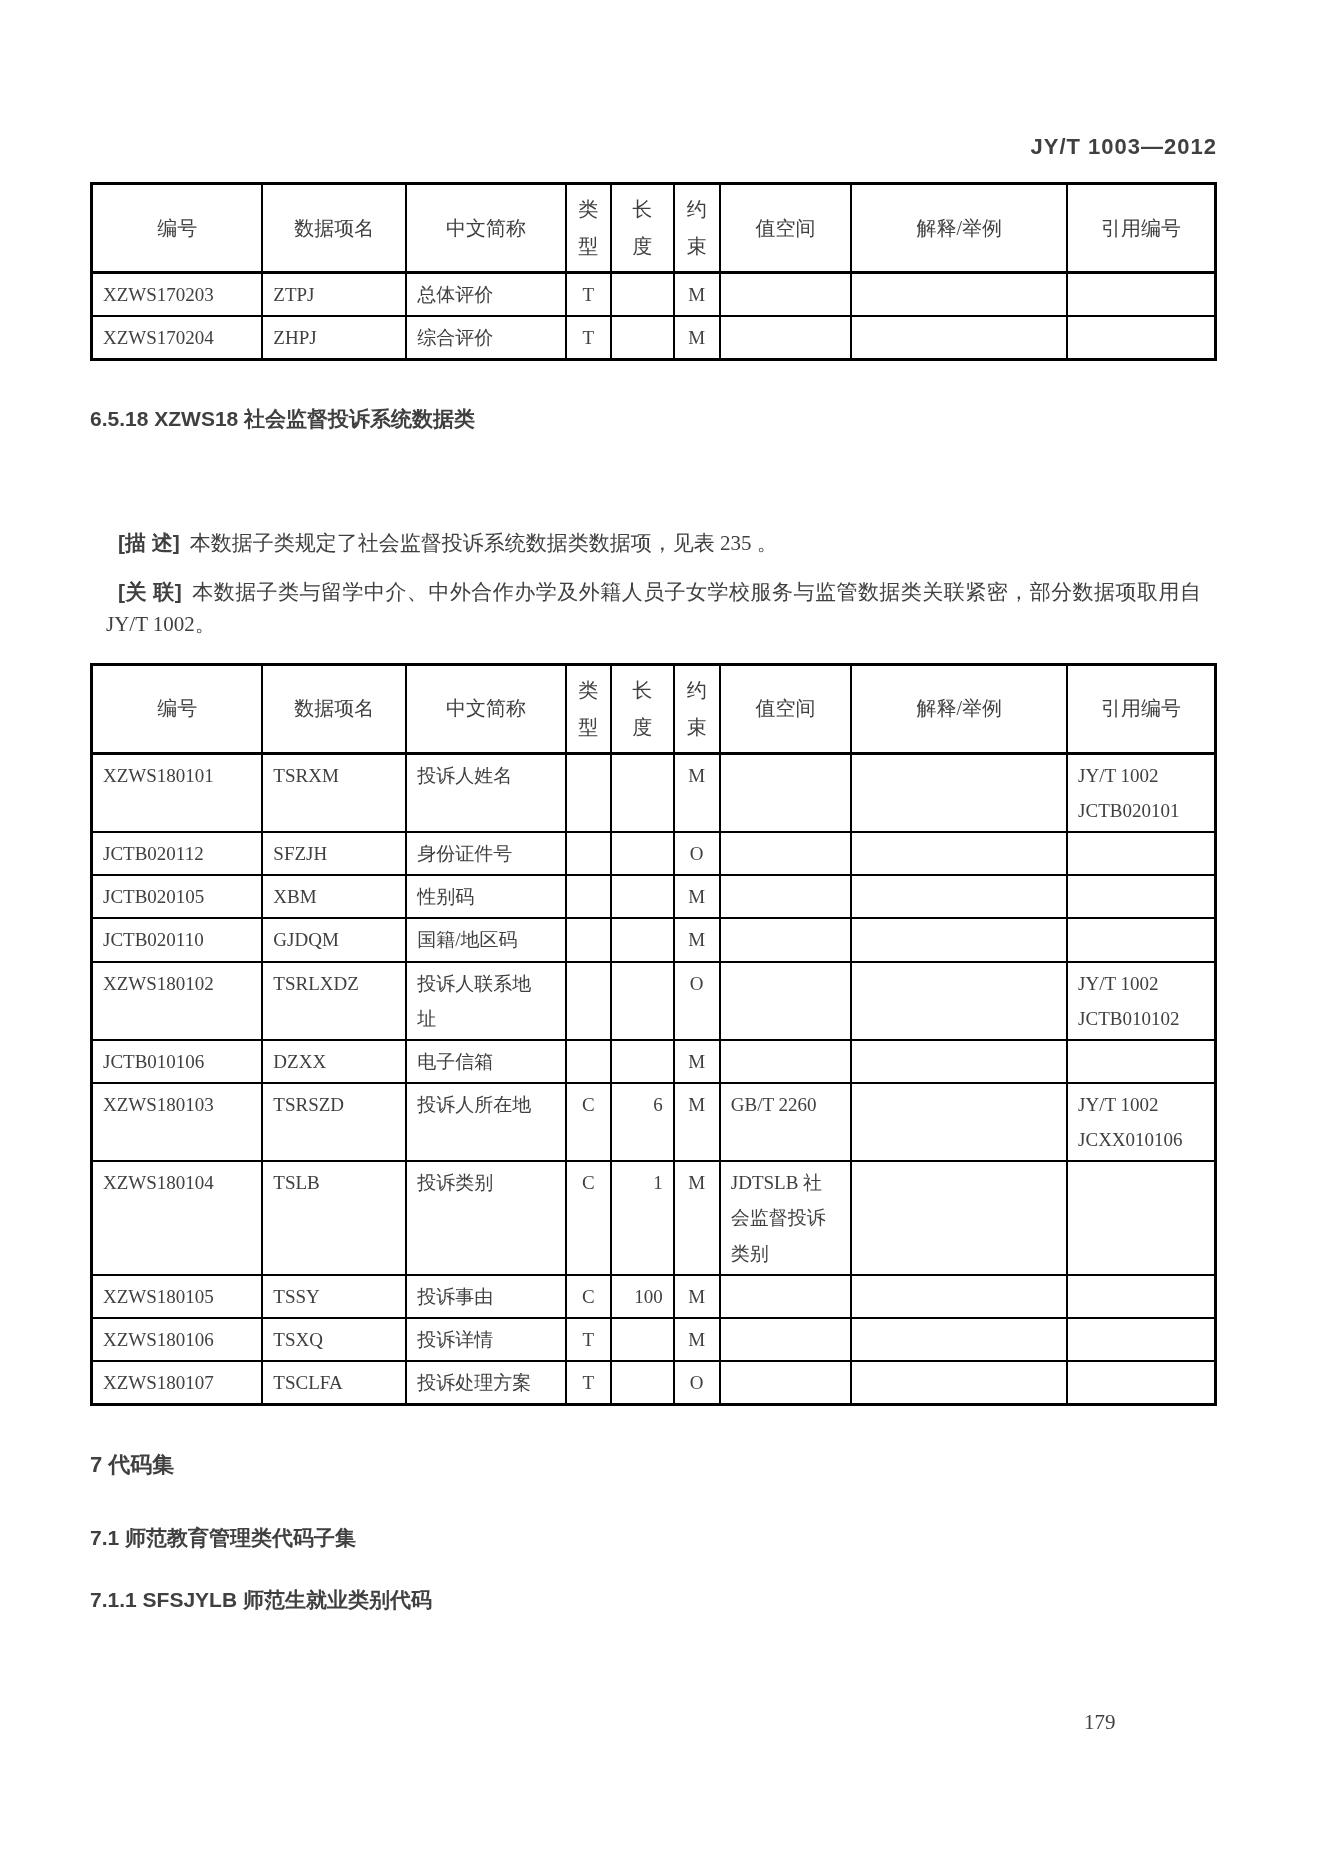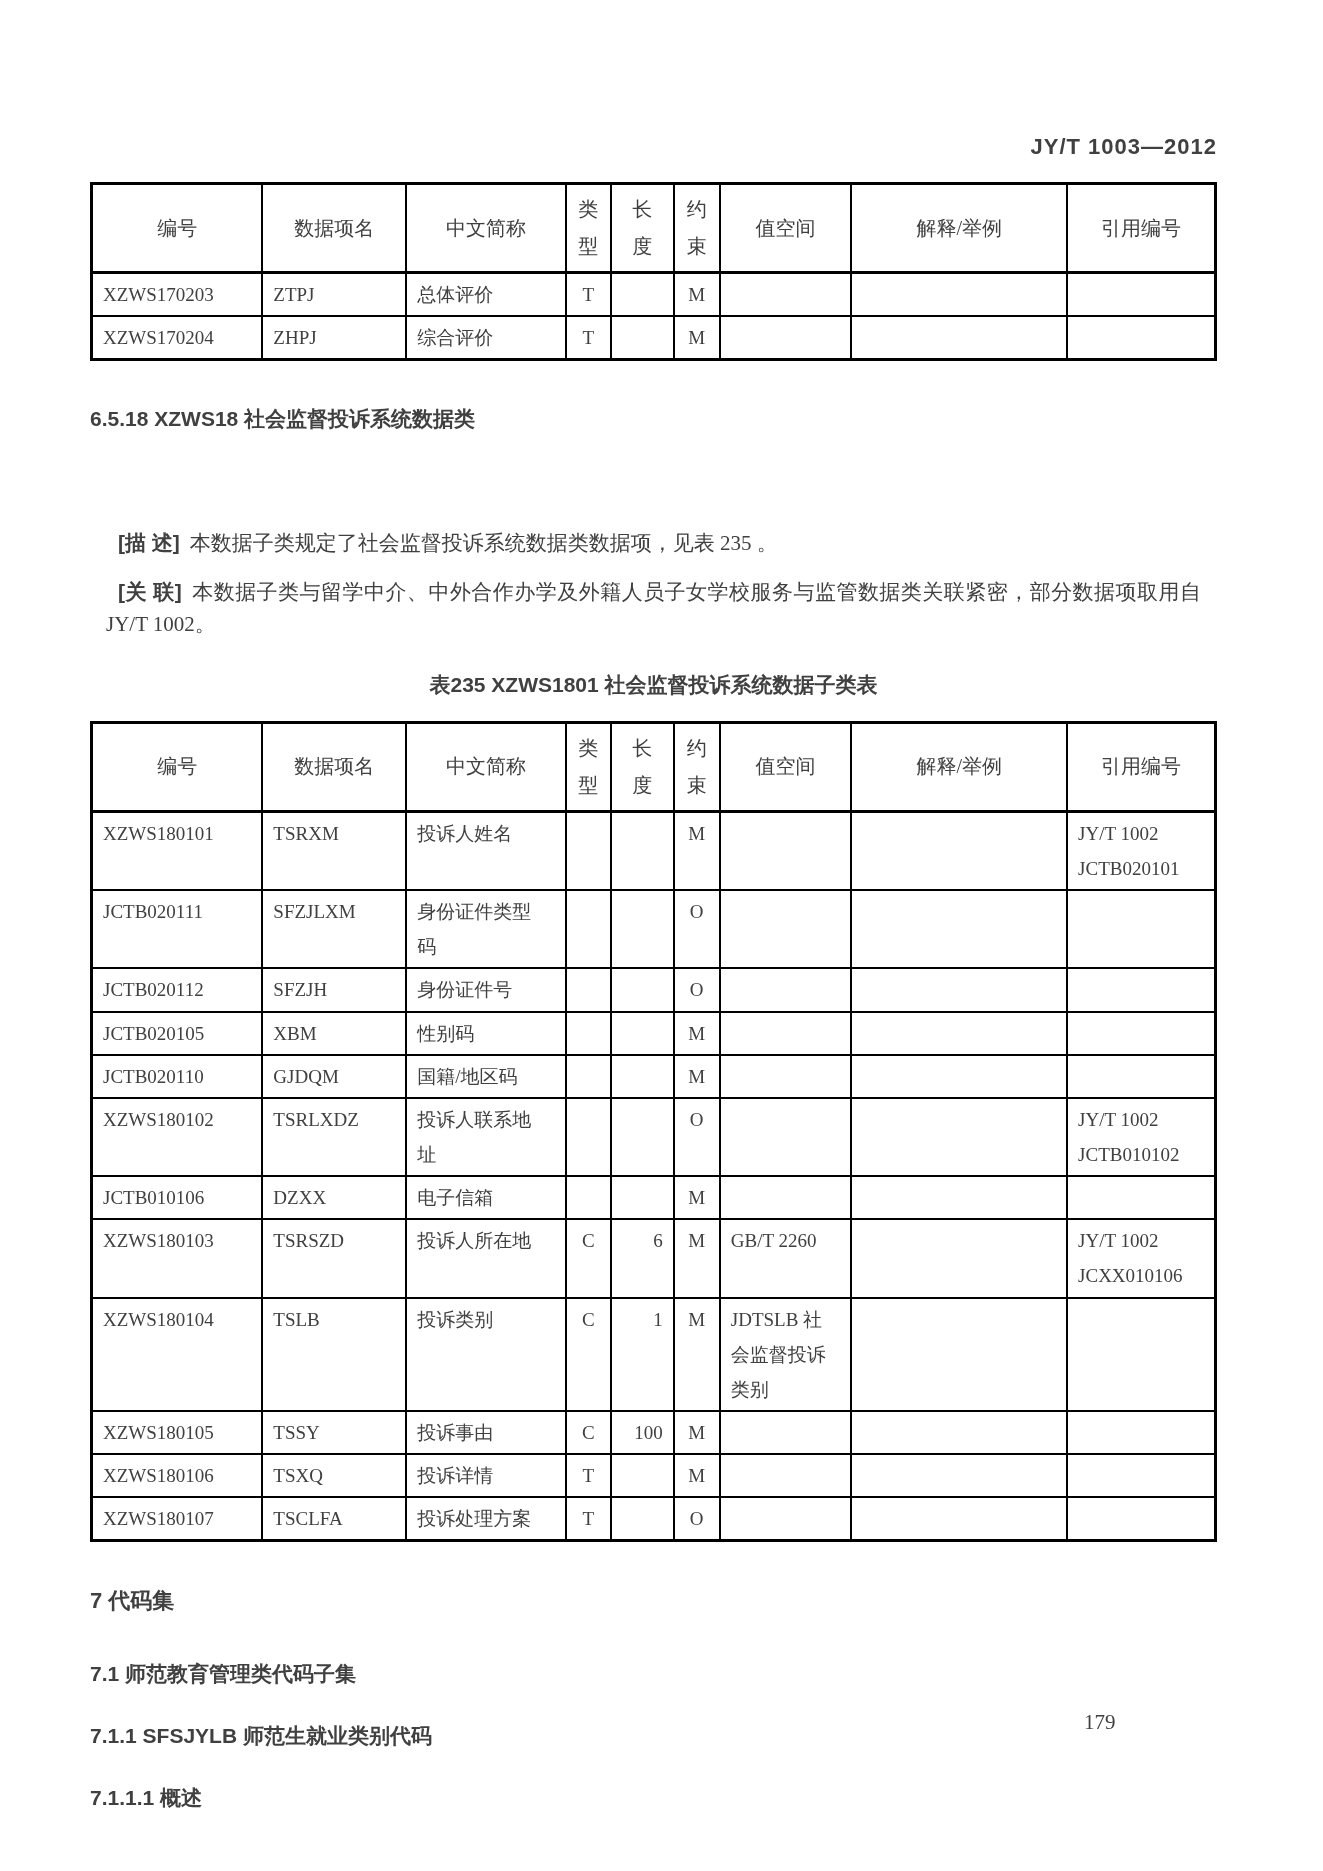--- a/index.html
+++ b/index.html
@@ -117,21 +117,20 @@
     </table>
 
     <div class="spacer-m"></div>
     <h3 class="heading">6.5.18   XZWS18 社会监督投诉系统数据类</h3>
     <div class="spacer-m"></div>
     <div class="spacer-s"></div>
 
     <p class="para"><span class="plabel">[描 述]</span><span>本数据子类规定了社会监督投诉系统数据类数据项，见表 235 。</span></p>
     <p class="para"><span class="plabel">[关 联]</span><span>本数据子类与留学中介、中外合作办学及外籍人员子女学校服务与监管数据类关联紧密，部分数据项取用自 JY/T 1002。</span></p>
 
-    <p class="table-title">表235   XZWS1801 社会监督投诉系统数据子类表</p>
 
     <table class="std">
       <colgroup>
         <col style="width:15.2%">
           <col style="width:12.8%">
           <col style="width:14.2%">
         <col style="width:4.0%">
           <col style="width:5.6%">
           <col style="width:4.1%">
         <col style="width:11.7%">
@@ -161,32 +160,20 @@
             <td class="col-cn">投诉人姓名</td>
             <td class="col-type"></td>
             <td class="col-len"></td>
             <td class="col-cons">M</td>
             <td class="col-space"></td>
             <td class="col-example"></td>
             <td class="col-ref">JY/T 1002
 JCTB020101</td>
           </tr>
           <tr>
-            <td class="col-id">JCTB020111</td>
-            <td class="col-name">SFZJLXM</td>
-            <td class="col-cn">身份证件类型
-码</td>
-            <td class="col-type"></td>
-            <td class="col-len"></td>
-            <td class="col-cons">O</td>
-            <td class="col-space"></td>
-            <td class="col-example"></td>
-            <td class="col-ref"></td>
-          </tr>
-          <tr>
             <td class="col-id">JCTB020112</td>
             <td class="col-name">SFZJH</td>
             <td class="col-cn">身份证件号</td>
             <td class="col-type"></td>
             <td class="col-len"></td>
             <td class="col-cons">O</td>
             <td class="col-space"></td>
             <td class="col-example"></td>
             <td class="col-ref"></td>
           </tr>
@@ -297,18 +284,17 @@
         </tbody>
     </table>
 
     <div class="spacer-m"></div>
     <h2 class="heading h1-level">7   代码集</h2>
     <div class="spacer-m"></div>
     <h3 class="heading">7.1   师范教育管理类代码子集</h3>
     <div class="spacer-s"></div>
     <h4 class="heading">7.1.1   SFSJYLB 师范生就业类别代码</h4>
     <div class="spacer-s"></div>
-    <h5 class="heading">7.1.1.1   概述</h5>
 
   </div>
 
   <div class="page-number">179</div>
 </div>
 
 </body></html>

